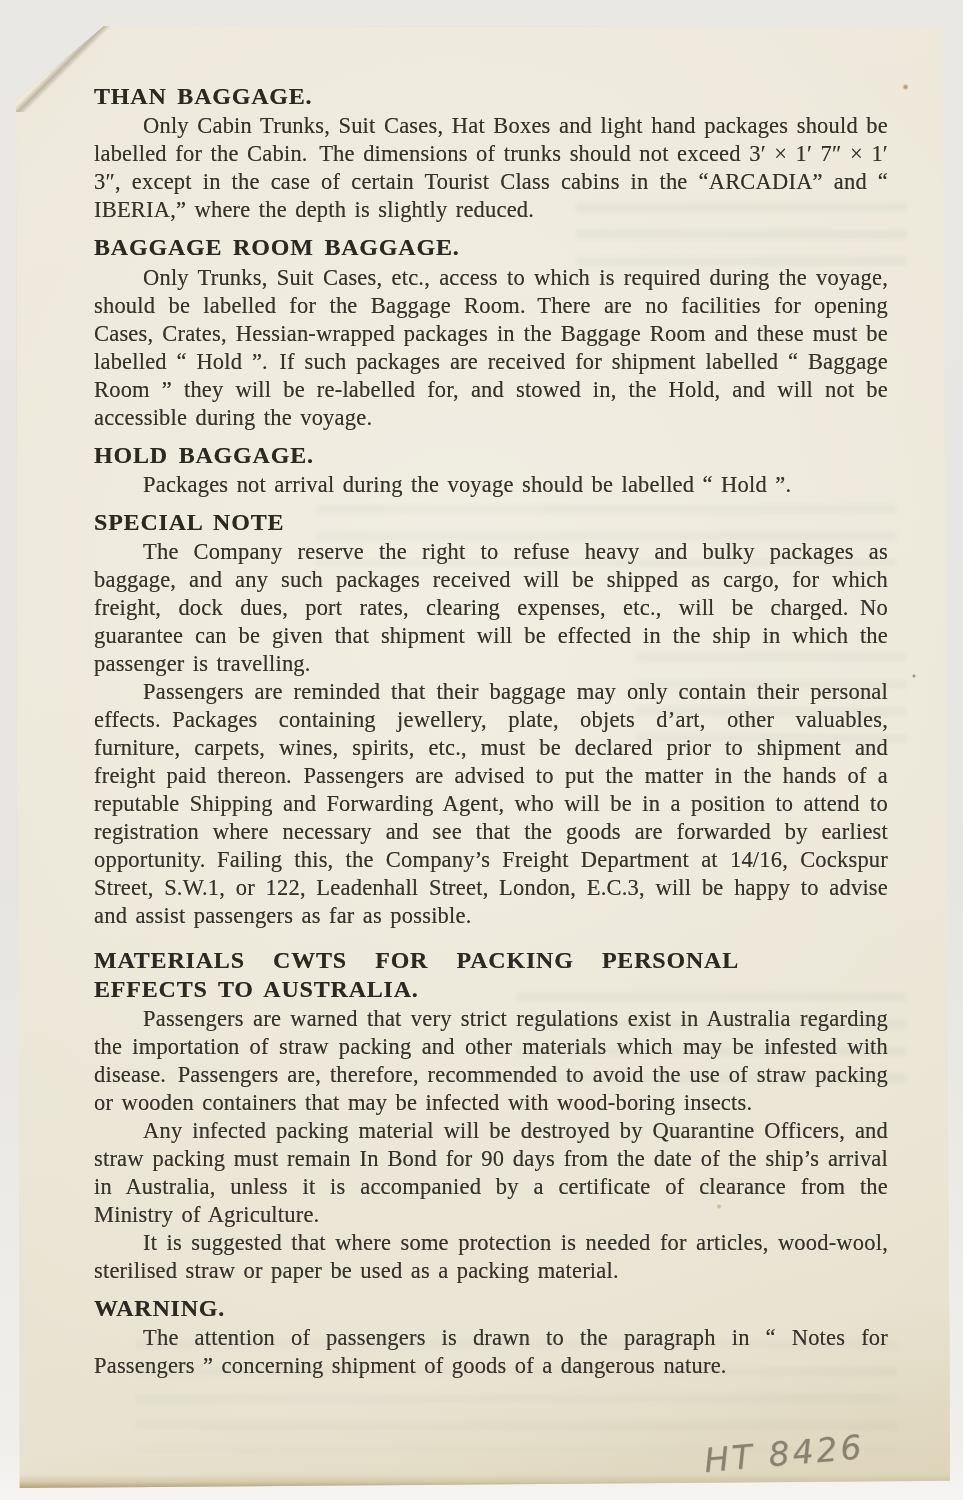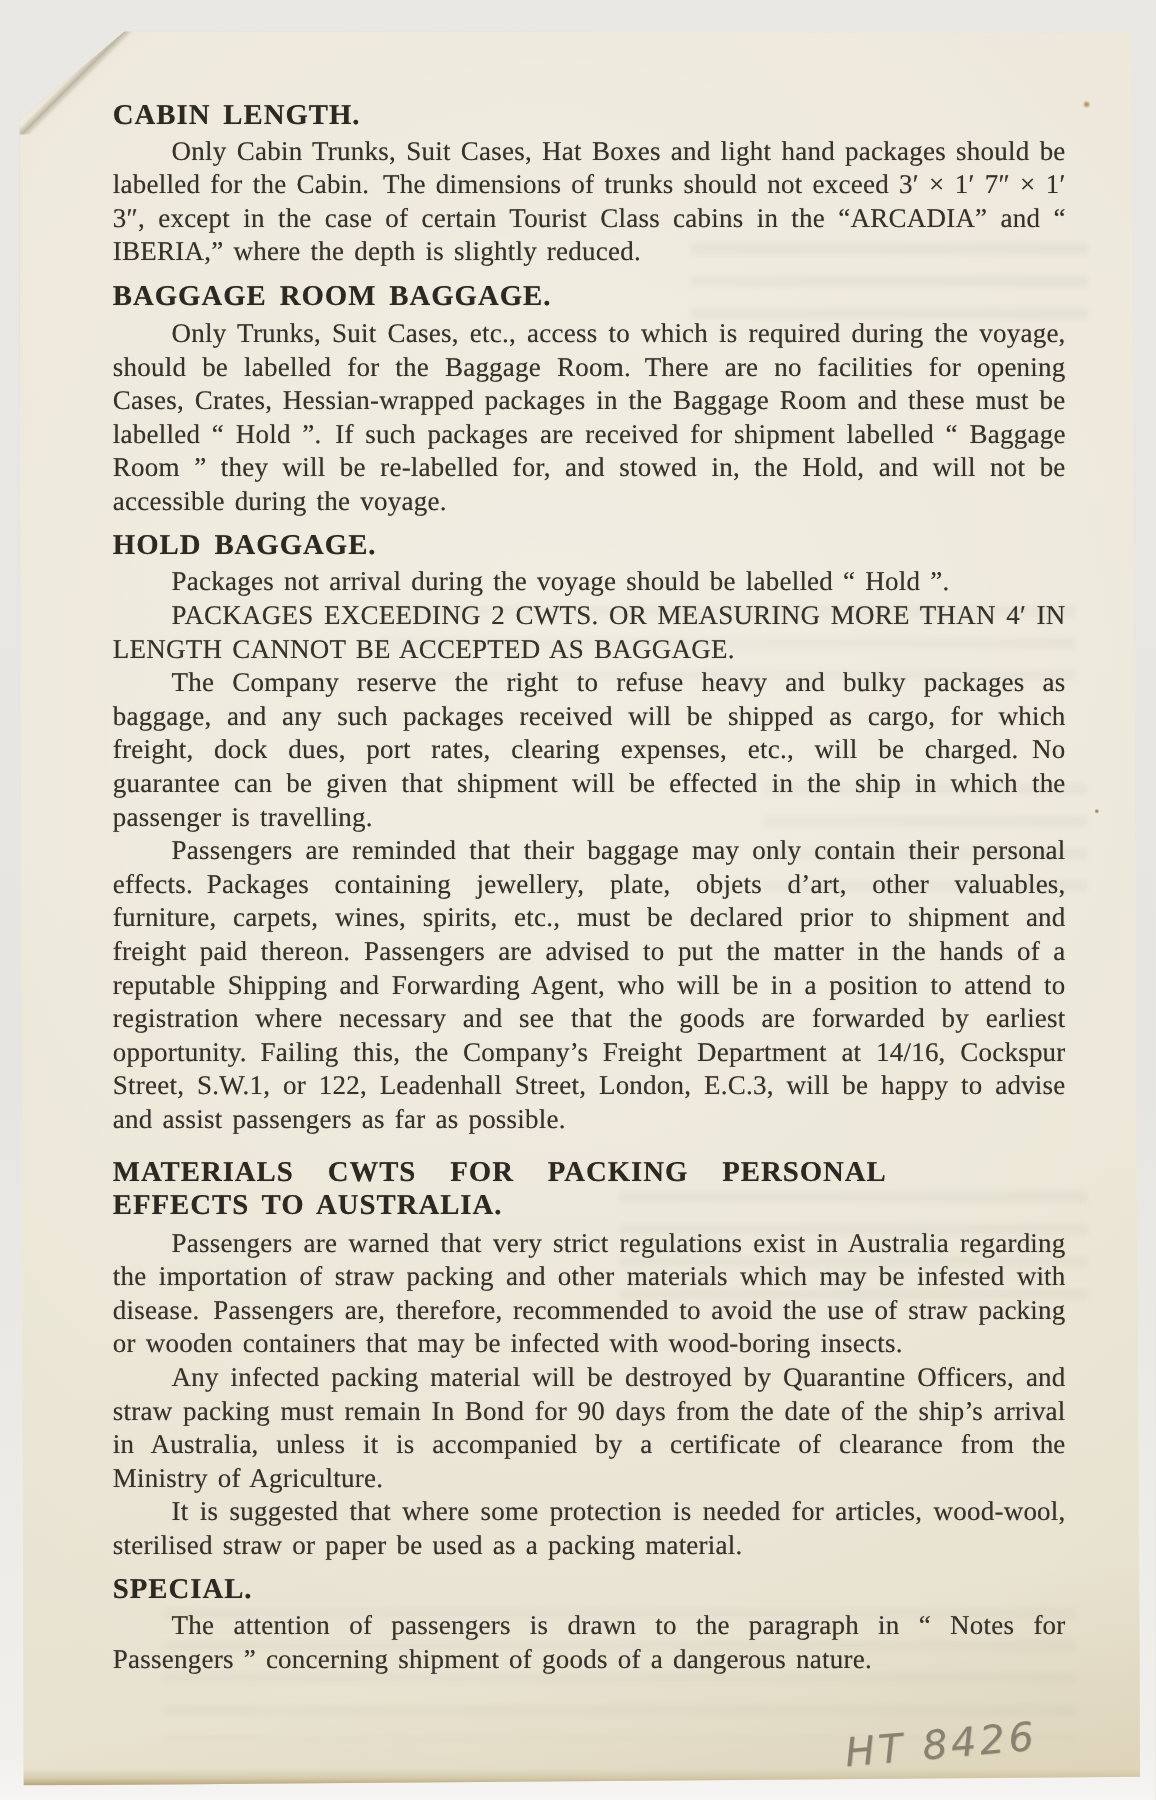--- a/index.html
+++ b/index.html
@@ -138,34 +138,34 @@
     <div class="bleed b1"></div>
     <div class="bleed b2"></div>
     <div class="bleed b3"></div>
     <div class="bleed b4"></div>
     <div class="bleed b5"></div>
     <div class="speck s1"></div>
     <div class="speck s2"></div>
     <div class="speck s3"></div>
 
     <div class="text-block" id="text-block">
-        <h2 class="heading">CABIN LENGTH.</h2>
+        <h2 class="heading">THAN BAGGAGE.</h2>
         <p class="para"><span>Only Cabin Trunks, Suit Cases, Hat Boxes and light hand packages should be labelled for the Cabin. The dimensions of trunks should not exceed 3′ × 1′ 7″ × 1′ 3″, except in the case of certain Tourist Class cabins in the “ARCADIA” and “ IBERIA,” where the depth is slightly reduced.</span></p>
         <h2 class="heading">BAGGAGE ROOM BAGGAGE.</h2>
         <p class="para"><span>Only Trunks, Suit Cases, etc., access to which is required during the voyage, should be labelled for the Baggage Room. There are no facilities for opening Cases, Crates, Hessian-wrapped packages in the Baggage Room and these </span><span class="it">must</span><span> be labelled “ Hold ”. If such packages are received for shipment labelled “ Baggage Room ” they will be re-labelled for, and stowed in, the Hold, and will not be accessible during the voyage.</span></p>
         <h2 class="heading">HOLD BAGGAGE.</h2>
         <p class="para"><span>Packages not arrival during the voyage should be labelled “ Hold ”.</span></p>
-        <p class="para"><span>PACKAGES EXCEEDING 2 CWTS. OR MEASURING MORE THAN 4′ IN LENGTH CANNOT BE ACCEPTED AS BAGGAGE.</span></p>
+        <h2 class="heading">SPECIAL NOTE</h2>
         <p class="para"><span>The Company reserve the right to refuse heavy and bulky packages as baggage, and any such packages received will be shipped as cargo, for which freight, dock dues, port rates, clearing expenses, etc., will be charged. No guarantee can be given that shipment will be effected in the ship in which the passenger is travelling.</span></p>
         <p class="para"><span>Passengers are reminded that their baggage may only contain their personal effects. Packages containing jewellery, plate, </span><span class="it">objets d’art</span><span>, other valuables, furniture, carpets, wines, spirits, etc., must be declared prior to shipment and freight paid thereon. Passengers are advised to put the matter in the hands of a reputable Shipping and Forwarding Agent, who will be in a position to attend to registration where necessary and see that the goods are forwarded by earliest opportunity. Failing this, the Company’s Freight Department at 14/16, Cockspur Street, S.W.1, or 122, Leadenhall Street, London, E.C.3, will be happy to advise and assist passengers as far as possible.</span></p>
         <h2 class="heading heading-multiline">MATERIALS CWTS FOR PACKING PERSONAL EFFECTS TO AUSTRALIA.</h2>
         <p class="para"><span>Passengers are warned that very strict regulations exist in Australia regarding the importation of straw packing and other materials which may be infested with disease. Passengers are, therefore, recommended to avoid the use of straw packing or wooden containers that may be infected with wood-boring insects.</span></p>
         <p class="para"><span>Any infected packing material will be destroyed by Quarantine Officers, and straw packing must remain In Bond for 90 days from the date of the ship’s arrival in Australia, unless it is accompanied by a certificate of clearance from the Ministry of Agriculture.</span></p>
         <p class="para"><span>It is suggested that where some protection is needed for articles, wood-wool, sterilised straw or paper be used as a packing material.</span></p>
-        <h2 class="heading">SPECIAL.</h2>
+        <h2 class="heading">WARNING.</h2>
         <p class="para"><span>The attention of passengers is drawn to the paragraph in “ Notes for Passengers ” concerning shipment of goods of a dangerous nature.</span></p>
       </div>
 
     <div class="pencil-note">HT 8426</div>
 
     <div class="paper-edge-bottom"></div>
   </div>
 </div>
 
 </body></html>

